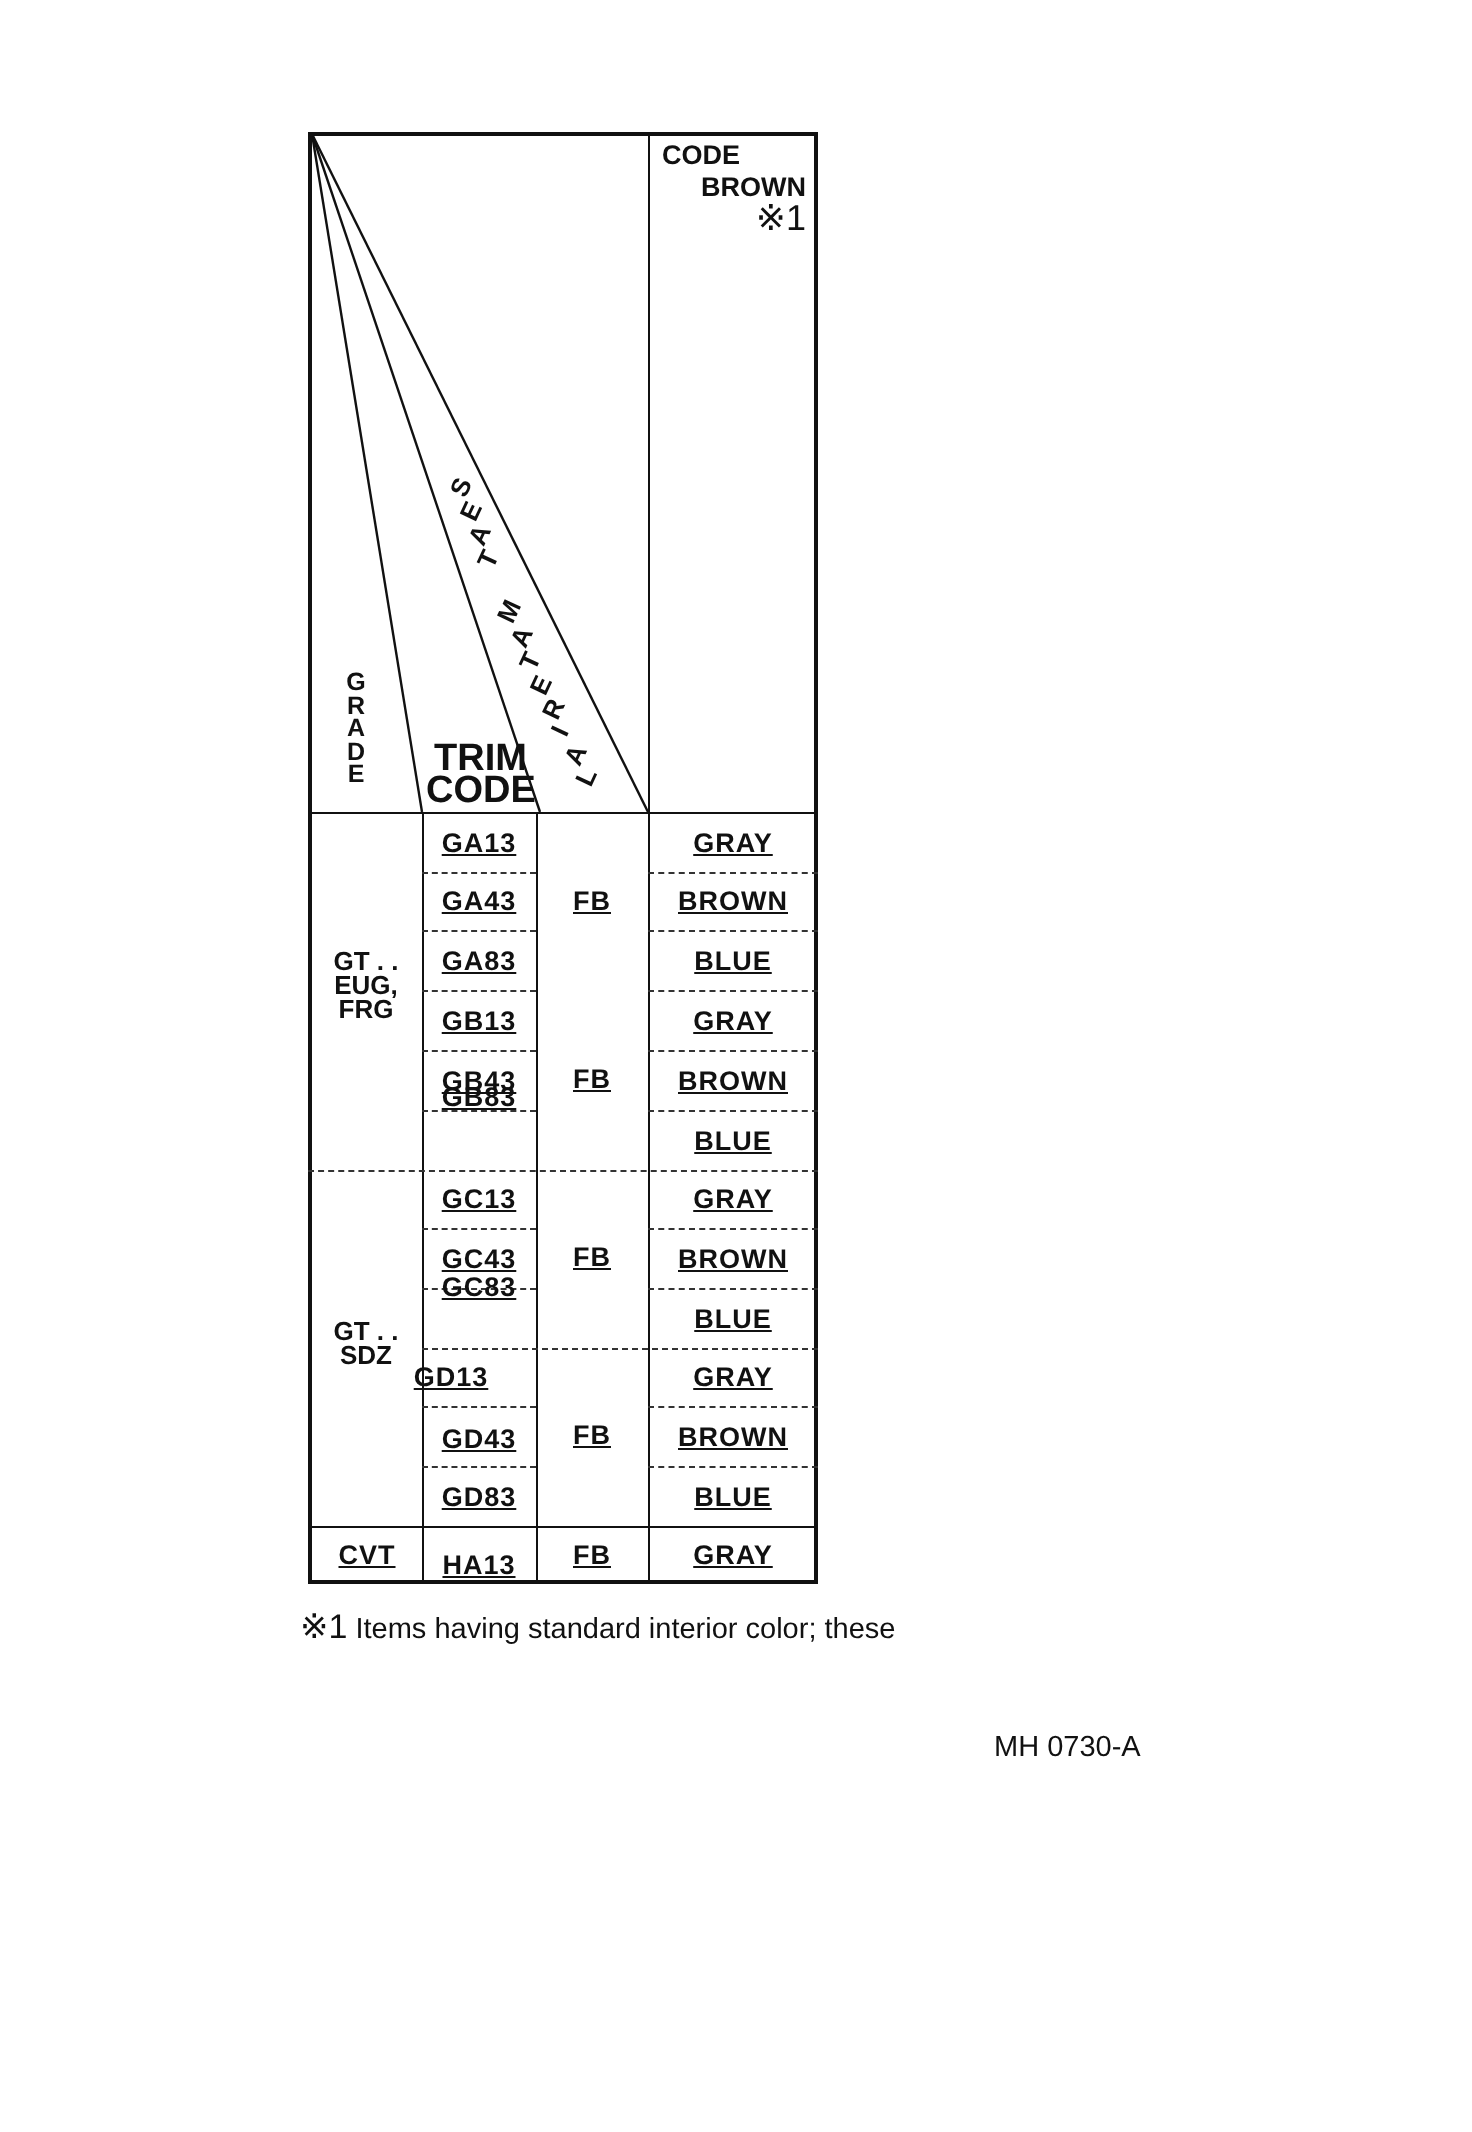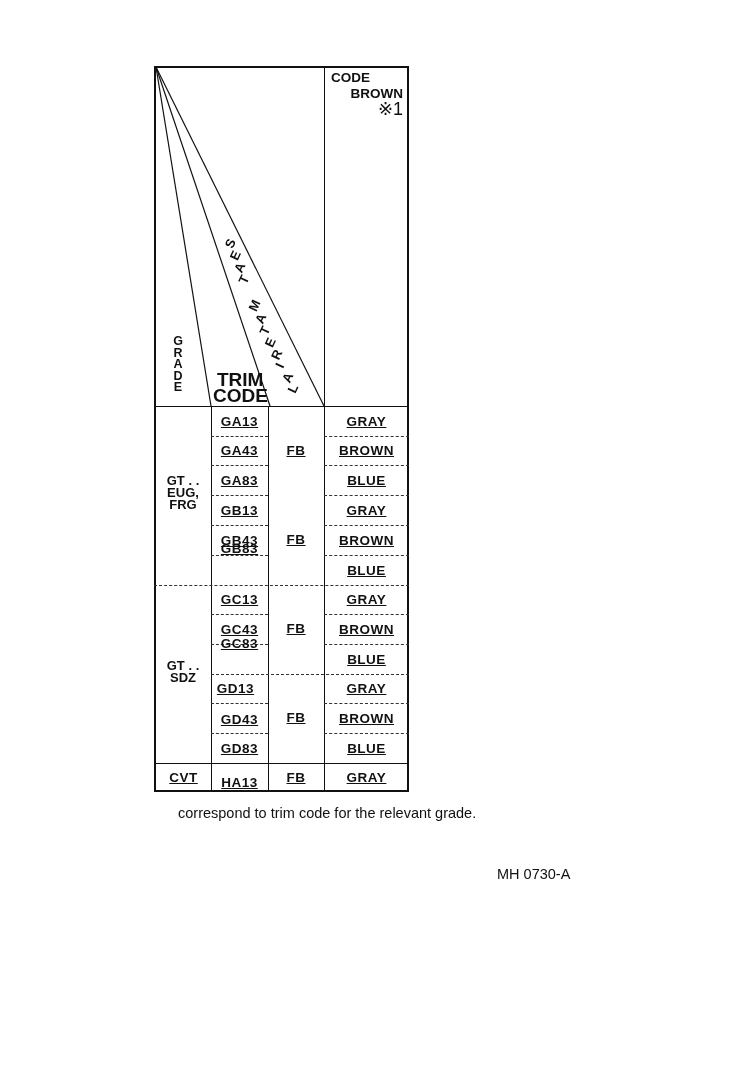--- a/index.html
+++ b/index.html
@@ -120,36 +120,36 @@
 
 <div class="cell" style="left:211px; top:406px; width:57px; height:30px;">GA13</div>
 <div class="cell" style="left:211px; top:436px; width:57px; height:29px;">GA43</div>
 <div class="cell" style="left:211px; top:465px; width:57px; height:30px;">GA83</div>
 <div class="cell" style="left:211px; top:495px; width:57px; height:30px;">GB13</div>
 <div class="cell" style="left:211px; top:525px; width:57px; height:30px;">GB43</div>
 <div class="cell" style="left:211px; top:533px; width:57px; height:30px;">GB83</div>
 <div class="cell" style="left:211px; top:585px; width:57px; height:29px;">GC13</div>
 <div class="cell" style="left:211px; top:614px; width:57px; height:30px;">GC43</div>
 <div class="cell" style="left:211px; top:628px; width:57px; height:30px;">GC83</div>
-<div class="cell" style="left:207px; top:674px; width:57px; height:29px;">GD13</div>
+<div class="cell" style="left:197px; top:674px; width:57px; height:29px;">GD13</div>
 <div class="cell" style="left:211px; top:704px; width:57px; height:30px;">GD43</div>
 <div class="cell" style="left:211px; top:733px; width:57px; height:30px;">GD83</div>
 <div class="cell" style="left:211px; top:763px; width:57px; height:38px;">HA13</div>
 
 <div class="cell" style="left:324px; top:406px; width:85px; height:30px;">GRAY</div>
 <div class="cell" style="left:324px; top:436px; width:85px; height:29px;">BROWN</div>
 <div class="cell" style="left:324px; top:465px; width:85px; height:30px;">BLUE</div>
 <div class="cell" style="left:324px; top:495px; width:85px; height:30px;">GRAY</div>
 <div class="cell" style="left:324px; top:525px; width:85px; height:30px;">BROWN</div>
 <div class="cell" style="left:324px; top:555px; width:85px; height:30px;">BLUE</div>
 <div class="cell" style="left:324px; top:585px; width:85px; height:29px;">GRAY</div>
 <div class="cell" style="left:324px; top:614px; width:85px; height:30px;">BROWN</div>
 <div class="cell" style="left:324px; top:644px; width:85px; height:30px;">BLUE</div>
 <div class="cell" style="left:324px; top:674px; width:85px; height:29px;">GRAY</div>
 <div class="cell" style="left:324px; top:703px; width:85px; height:30px;">BROWN</div>
 <div class="cell" style="left:324px; top:733px; width:85px; height:30px;">BLUE</div>
 <div class="cell" style="left:324px; top:763px; width:85px; height:29px;">GRAY</div>
 
 <div class="footnote">
-  <div style="padding-left:28px;">correspond to trim code for the relevant grade.</div>
+  <div><span class="mark">※1</span> <span>Items having standard interior color; these</span></div>
 </div>
 
 <div class="fig">MH 0730-A</div>
 
 </body></html>

